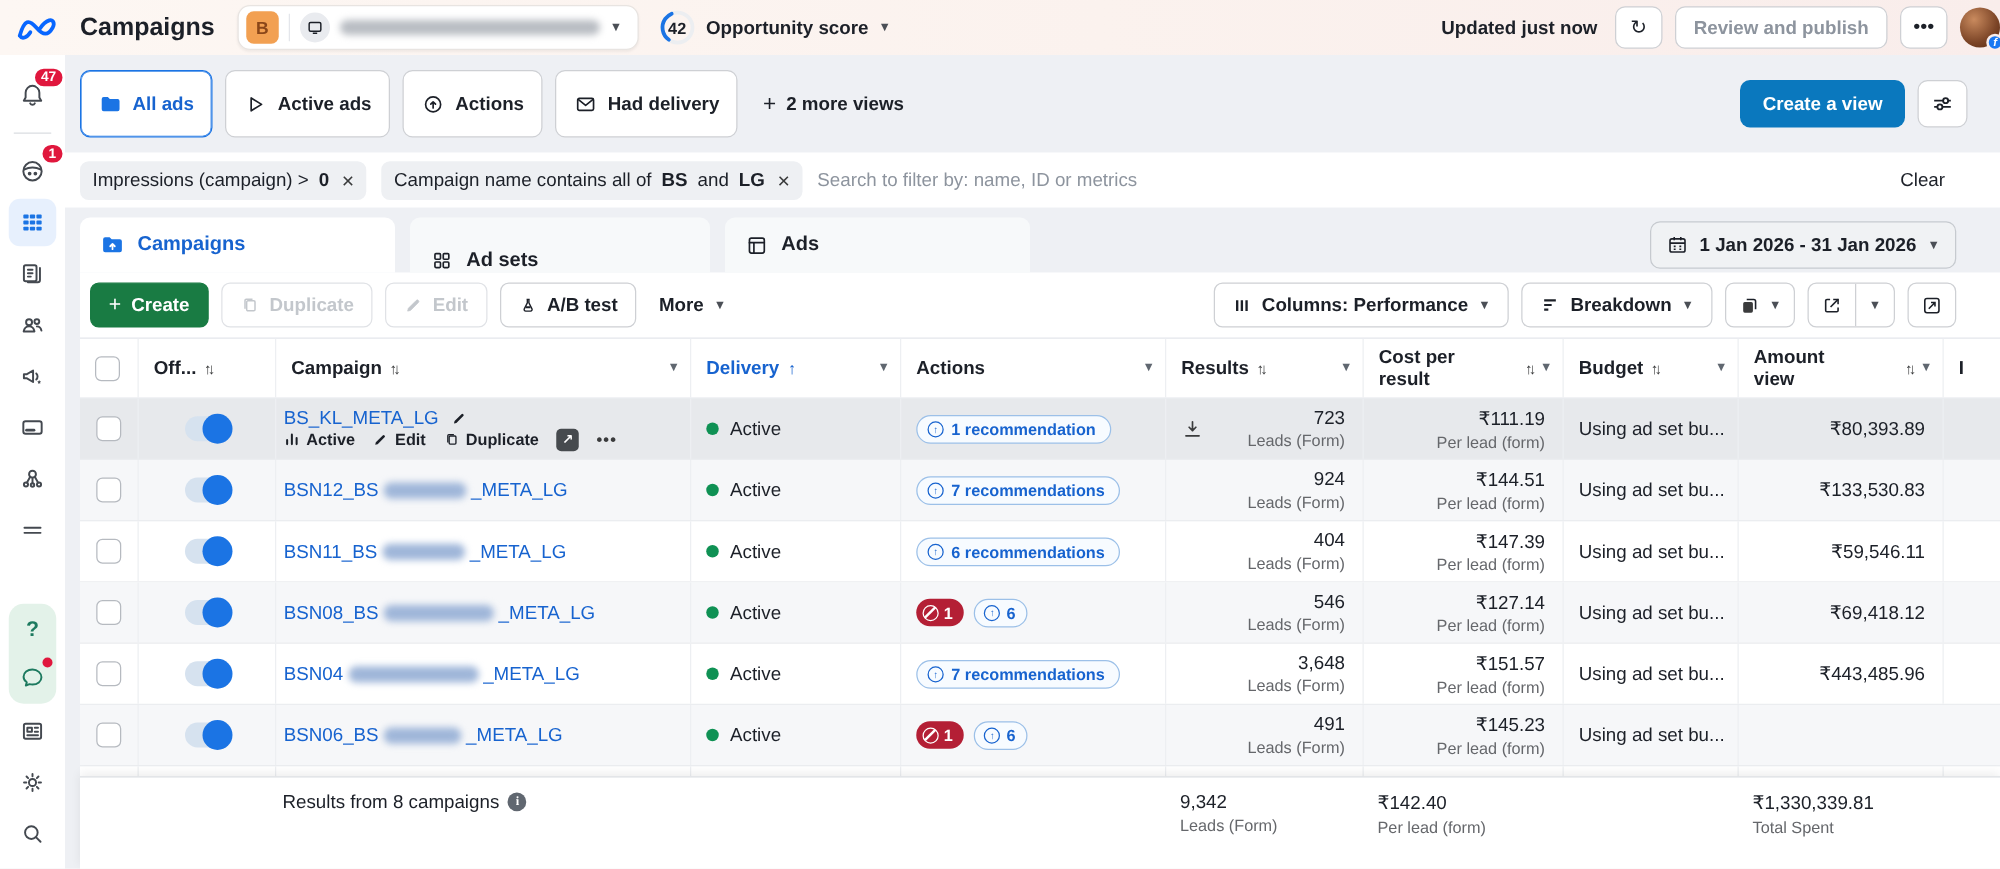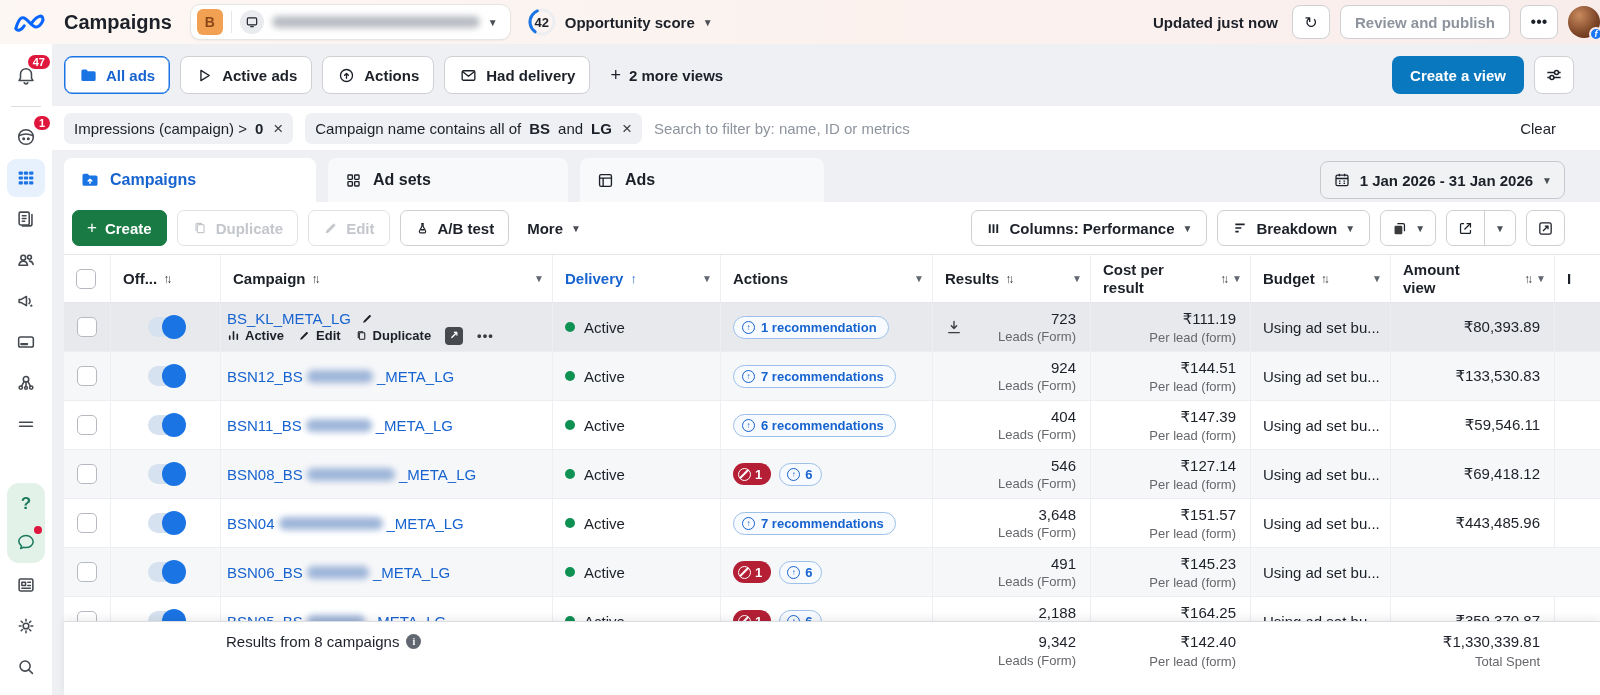--- a/index.html
+++ b/index.html
@@ -54,21 +54,21 @@
   .sb-div { width:30px; height:1px; background:#dadde1; margin:8px 0; }
   .sb-help { background:#e3f2e9; border-radius:12px; padding:2px 0; margin-top:6px; display:flex; flex-direction:column; align-items:center; }
   .sb-help .sb-item { color:#1d7a5f; margin:0; }
   .qmark { font-size:17px; font-weight:700; color:#1d7a5f; }
   .sb-spacer { flex:1; }
 
   
   .main { flex:1; display:flex; flex-direction:column; position:relative; }
 
   .views-row { display:flex; align-items:center; gap:10px; padding:12px 26px 12px 12px; }
-  .view-btn { display:flex; align-items:center; gap:8px; height:38px; padding:0 14px; background:#fff;
+  .view-btn { display:flex; align-items:center; gap:8px; height:54px; padding:0 14px; background:#fff;
               border:1px solid var(--border); border-radius:8px; font-weight:600; font-size:15px; cursor:pointer; color:#1c2028; }
   .view-btn.active { border-color:var(--c-blue); color:var(--c-link); box-shadow:0 0 0 .5px var(--c-blue) inset; }
   .more-views { display:flex; align-items:center; gap:8px; font-weight:600; padding:0 10px; cursor:pointer; }
   .plus { font-size:18px; font-weight:400; }
   .vr-spacer { flex:1; }
   .btn-primary { height:38px; padding:0 18px; border:none; border-radius:8px; background:var(--c-accent);
                  color:#fff; font-size:15px; font-weight:700; cursor:pointer; }
   .btn-sliders { width:40px; height:38px; border:1px solid var(--border); border-radius:8px; background:#fff;
                  display:flex; align-items:center; justify-content:center; cursor:pointer; }
 
@@ -77,21 +77,21 @@
           padding:0 10px; white-space:nowrap; }
   .chip b { font-weight:700; }
   .chip .x { font-size:17px; color:#3a3b3c; cursor:pointer; line-height:1; padding-left:2px; }
   .search-ph { color:#8d949e; flex:1; }
   .clear-btn { font-weight:400; color:#1c2028; cursor:pointer; }
 
   .tabs-row { display:flex; align-items:flex-end; gap:12px; padding:8px 35px 0 12px; position:relative; }
   .ltab { display:flex; align-items:center; gap:10px; height:44px; padding:0 16px; border-radius:8px 8px 0 0;
           background:#f7f9fa; font-weight:700; font-size:16px; cursor:pointer; color:#1c2028; }
   .ltab.active { background:#fff; color:var(--c-link); }
-  .ltab-camp { width:252px; } .ltab-adset { width:240px; } .ltab-ads { width:244px; }
+  .ltab-camp { width:252px; } .ltab-adset { width:240px;align-items:flex-end; } .ltab-ads { width:244px; }
   .date-btn { margin-left:auto; align-self:center; display:flex; align-items:center; gap:9px; height:38px;
               padding:0 12px; background:#f0f2f4; border:1px solid #c6cacf; border-radius:8px; font-weight:600; cursor:pointer; }
 
   .panel { background:#fff; flex:1; margin-left:12px; display:flex; flex-direction:column; overflow:hidden; }
   .toolbar { display:flex; align-items:center; gap:10px; padding:8px 35px 8px 8px; border-bottom:1px solid var(--line); }
   .tbtn { display:flex; align-items:center; gap:8px; height:36px; padding:0 14px; border:1px solid var(--border);
           border-radius:7px; background:#fff; font-size:15px; font-weight:600; color:#1c2028; cursor:pointer; }
   .tbtn.green { background:var(--c-green); border-color:var(--c-green); color:#fff; }
   .tbtn.disabled { color:#c3c7cc; border-color:#e0e2e6; }
   .tbtn.disabled svg { stroke:#c3c7cc; }
@@ -153,21 +153,21 @@
 
   
   .tfooter { position:absolute; left:12px; right:0; bottom:0; height:74px; background:#fff;
              border-top:1px solid #dadde1; box-shadow:0 -3px 8px rgba(0,0,0,.07); z-index:4;
              padding-top:11px; align-items:start; }
   .tf { padding:0 14px 0 12px; }
   .tf .sub { font-size:13px; color:var(--muted); margin-top:3px; }
   .tf-sum { display:flex; align-items:center; gap:7px; padding-left:6px; }
   .info { width:15px; height:15px; min-width:15px; border-radius:50%; background:#606770; color:#fff; font-size:10px;
           font-weight:700; font-family:"Liberation Serif",serif; display:flex; align-items:center; justify-content:center; }
-  .tnum { text-align:right; }
+  .tnum { }
 </style>
 </head>
 <body>
 
 <header class="topbar">
   <div class="logo">
     <svg width="34" height="22" viewBox="0 0 36 22">
         <path d="M4 18 C8 4,12 4,18 11 C24 18,28 18,32 11 M4 18 C6 21,10 20,13 15 M32 11 C34 7,32 4,29 5 C26 6,23 9,21 12" fill="none" stroke="#0866ff" stroke-width="3.2" stroke-linecap="round"></path>
       </svg>
   </div>

